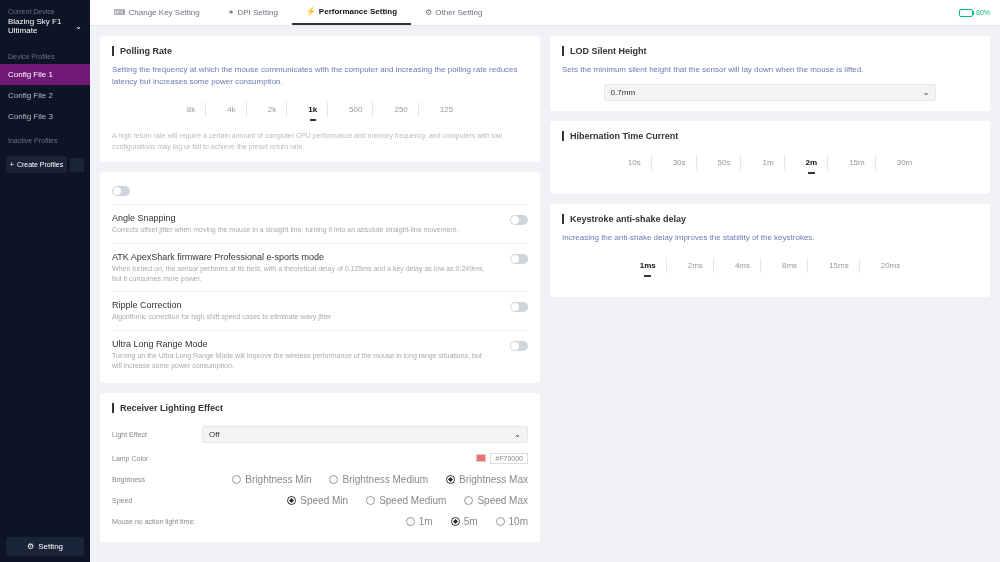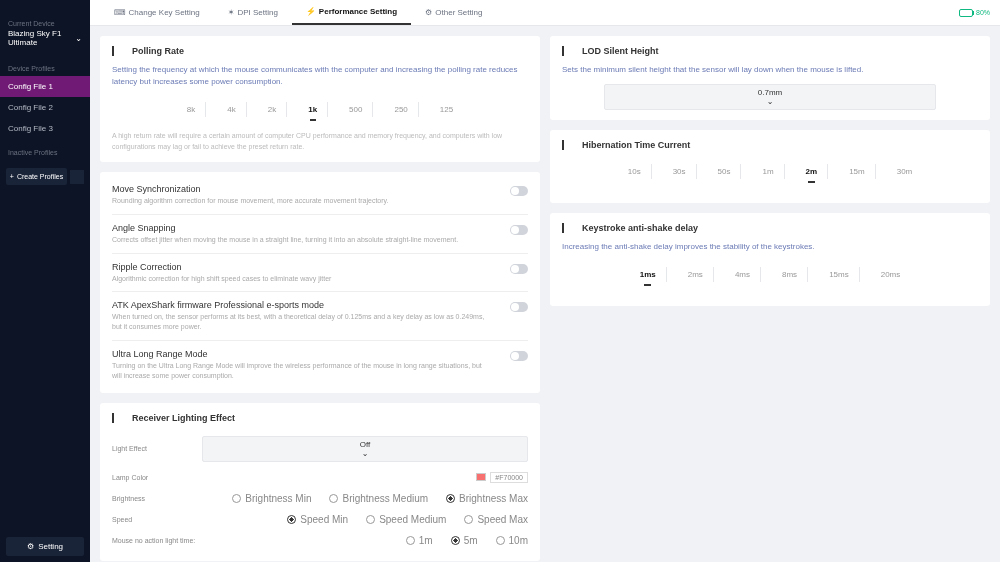--- a/index.html
+++ b/index.html
@@ -1,55 +1,55 @@
 <!DOCTYPE html>
 <html><head>
 <meta charset="utf-8">
 <style>
 * { box-sizing: border-box; margin: 0; padding: 0; font-family: -apple-system, Arial, sans-serif; }
 body { background: #f0f2f5; width: 1000px; height: 562px; overflow: hidden; font-size: 9px; color: #333; display: flex; }
-.sidebar { width: 90px; background: #0d1425; color: #9aa0b0; display: flex; flex-direction: column; padding-top: 20px; }
+.sidebar { width: 90px; background: #0d1425; color: #9aa0b0; display: flex; flex-direction: column; padding-top: 8px; }
 .sidebar .cur-label { font-size: 7px; color: #6b7280; padding: 0 8px; }
 .sidebar .device { font-size: 8px; color: #fff; padding: 2px 8px 8px; display: flex; justify-content: space-between; align-items: center; }
 .sidebar .section-label { font-size: 7px; color: #6b7280; padding: 10px 8px 4px; }
 .sidebar .item { font-size: 8px; padding: 6px 8px; color: #b5bac5; cursor: pointer; }
 .sidebar .item.active { background: #701a75; color: #fff; }
 .sidebar .create { margin: 8px 6px; padding: 5px 0; background: #1a2438; color: #fff; font-size: 7px; text-align: center; border-radius: 2px; display: flex; align-items: center; justify-content: center; gap: 3px; }
 .sidebar .trash { width: 14px; height: 14px; background: #1a2438; margin-left: 3px; }
 .sidebar .create-row { display: flex; align-items: center; margin: 8px 6px; }
 .sidebar .spacer { flex: 1; }
 .sidebar .setting-btn { margin: 6px; padding: 5px 0; background: #1a2438; color: #fff; font-size: 8px; text-align: center; border-radius: 2px; display: flex; align-items: center; justify-content: center; gap: 4px; }
 .main { flex: 1; display: flex; flex-direction: column; }
 .tabs { display: flex; background: #fff; border-bottom: 1px solid #e5e7eb; height: 26px; align-items: center; padding: 0 10px; position: relative; }
 .tab { padding: 0 14px; font-size: 8px; color: #6b7280; height: 100%; display: flex; align-items: center; gap: 3px; cursor: pointer; }
 .tab.active { color: #111; border-bottom: 2px solid #333; font-weight: 600; }
 .battery { position: absolute; right: 10px; display: flex; align-items: center; gap: 3px; font-size: 7px; color: #10b981; }
 .battery .bicon { width: 14px; height: 8px; border: 1px solid #10b981; border-radius: 2px; position: relative; }
 .battery .bicon::after { content: ""; position: absolute; right: -2px; top: 1px; width: 1px; height: 4px; background: #10b981; }
 .content { flex: 1; padding: 10px; display: flex; gap: 10px; overflow: auto; }
 .col { flex: 1; display: flex; flex-direction: column; gap: 10px; }
 .card { background: #fff; border-radius: 3px; padding: 10px 12px; }
-.card-title { font-size: 9px; font-weight: 600; border-left: 2px solid #333; padding-left: 18px; margin-bottom: 8px; }
+.card-title { font-size: 9px; font-weight: 600; border-left: 2px solid #333; padding-left: 6px; margin-bottom: 8px; }
 .desc { font-size: 8px; color: #6b7bb5; line-height: 1.5; margin-bottom: 8px; }
 .fine { font-size: 7px; color: #bbb; line-height: 1.5; margin-top: 6px; }
 .rate-row { display: flex; justify-content: center; gap: 11px; margin: 14px 0; }
 .rate-opt { padding: 3px 10px; font-size: 8px; color: #999; border-right: 1px solid #e5e7eb; cursor: pointer; }
 .rate-opt:last-child { border-right: none; }
 .rate-opt.sel { color: #111; font-weight: 600; position: relative; }
 .rate-opt.sel::after { content: ""; position: absolute; bottom: -4px; left: 40%; width: 20%; height: 2px; background: #333; }
 .toggle-row { border-top: 1px solid #eee; padding: 8px 0; display: flex; justify-content: space-between; align-items: flex-start; }
 .toggle-row:first-of-type { border-top: none; }
 .toggle-text .tt { font-size: 9px; color: #333; margin-bottom: 2px; }
 .toggle-text .td { font-size: 7px; color: #aaa; line-height: 1.4; max-width: 380px; }
 .switch { width: 18px; height: 10px; background: #d1d5db; border-radius: 5px; position: relative; cursor: pointer; flex-shrink: 0; margin-top: 2px; }
 .switch::after { content: ""; width: 8px; height: 8px; background: #fff; border-radius: 50%; position: absolute; top: 1px; left: 1px; }
 .form-row { display: flex; align-items: center; padding: 5px 0; }
 .form-label { width: 90px; font-size: 7px; color: #888; }
 .form-ctrl { flex: 1; }
-.select { background: #f3f4f6; border: 1px solid #e5e7eb; border-radius: 2px; padding: 3px 6px; font-size: 8px; display: flex; justify-content: space-between; align-items: center; cursor: pointer; flex-direction: column; }
+.select { background: #f3f4f6; border: 1px solid #e5e7eb; border-radius: 2px; padding: 3px 6px; font-size: 8px; display: flex; justify-content: space-between; align-items: center; cursor: pointer; }
 .radios { display: flex; gap: 18px; justify-content: flex-end; }
 .radio { display: flex; align-items: center; gap: 4px; font-size: 10px; color: #888; cursor: pointer; }
 .rdot { width: 9px; height: 9px; border: 1px solid #999; border-radius: 50%; display: inline-block; }
 .rdot.on { border-color: #333; background: radial-gradient(#333 40%, transparent 45%); }
 .color-box { display: flex; justify-content: flex-end; align-items: center; gap: 4px; }
 .swatch { width: 10px; height: 8px; background: #f87171; border: 1px solid #ccc; }
 .hex { font-size: 7px; color: #888; border: 1px solid #ddd; padding: 1px 4px; }
 .lod-select { margin: 8px auto 0; width: 80%; }
 </style>
 </head>
@@ -116,44 +116,40 @@
           <div class="rate-opt sel">1k</div>
           <div class="rate-opt">500</div>
           <div class="rate-opt">250</div>
           <div class="rate-opt">125</div>
         </div>
         <div class="fine">A high return rate will require a certain amount of computer CPU performance and memory frequency, and computers with low configurations may lag or fail to achieve the preset return rate.</div>
       </div>
 
       <div class="card" style="padding-top:4px;padding-bottom:4px">
         <div class="toggle-row">
-          <div class="toggle-text">
-              <div class="tt">Move Synchronization</div>
-              <div class="td">Rounding algorithm correction for mouse movement, more accurate movement trajectory.</div>
-            </div>
           <div class="switch"></div>
         </div>
         <div class="toggle-row">
           <div class="toggle-text">
               <div class="tt">Angle Snapping</div>
               <div class="td">Corrects offset jitter when moving the mouse in a straight line, turning it into an absolute straight-line movement.</div>
             </div>
           <div class="switch"></div>
         </div>
         <div class="toggle-row">
           <div class="toggle-text">
+              <div class="tt">ATK ApexShark firmware Professional e-sports mode</div>
+              <div class="td">When turned on, the sensor performs at its best, with a theoretical delay of 0.125ms and a key delay as low as 0.249ms, but it consumes more power.</div>
+            </div>
+          <div class="switch"></div>
+        </div>
+        <div class="toggle-row">
+          <div class="toggle-text">
               <div class="tt">Ripple Correction</div>
               <div class="td">Algorithmic correction for high shift speed cases to eliminate wavy jitter</div>
-            </div>
-          <div class="switch"></div>
-        </div>
-        <div class="toggle-row">
-          <div class="toggle-text">
-              <div class="tt">ATK ApexShark firmware Professional e-sports mode</div>
-              <div class="td">When turned on, the sensor performs at its best, with a theoretical delay of 0.125ms and a key delay as low as 0.249ms, but it consumes more power.</div>
             </div>
           <div class="switch"></div>
         </div>
         <div class="toggle-row">
           <div class="toggle-text">
               <div class="tt">Ultra Long Range Mode</div>
               <div class="td">Turning on the Ultra Long Range Mode will improve the wireless performance of the mouse in long range situations, but will increase some power consumption.</div>
             </div>
           <div class="switch"></div>
         </div>

